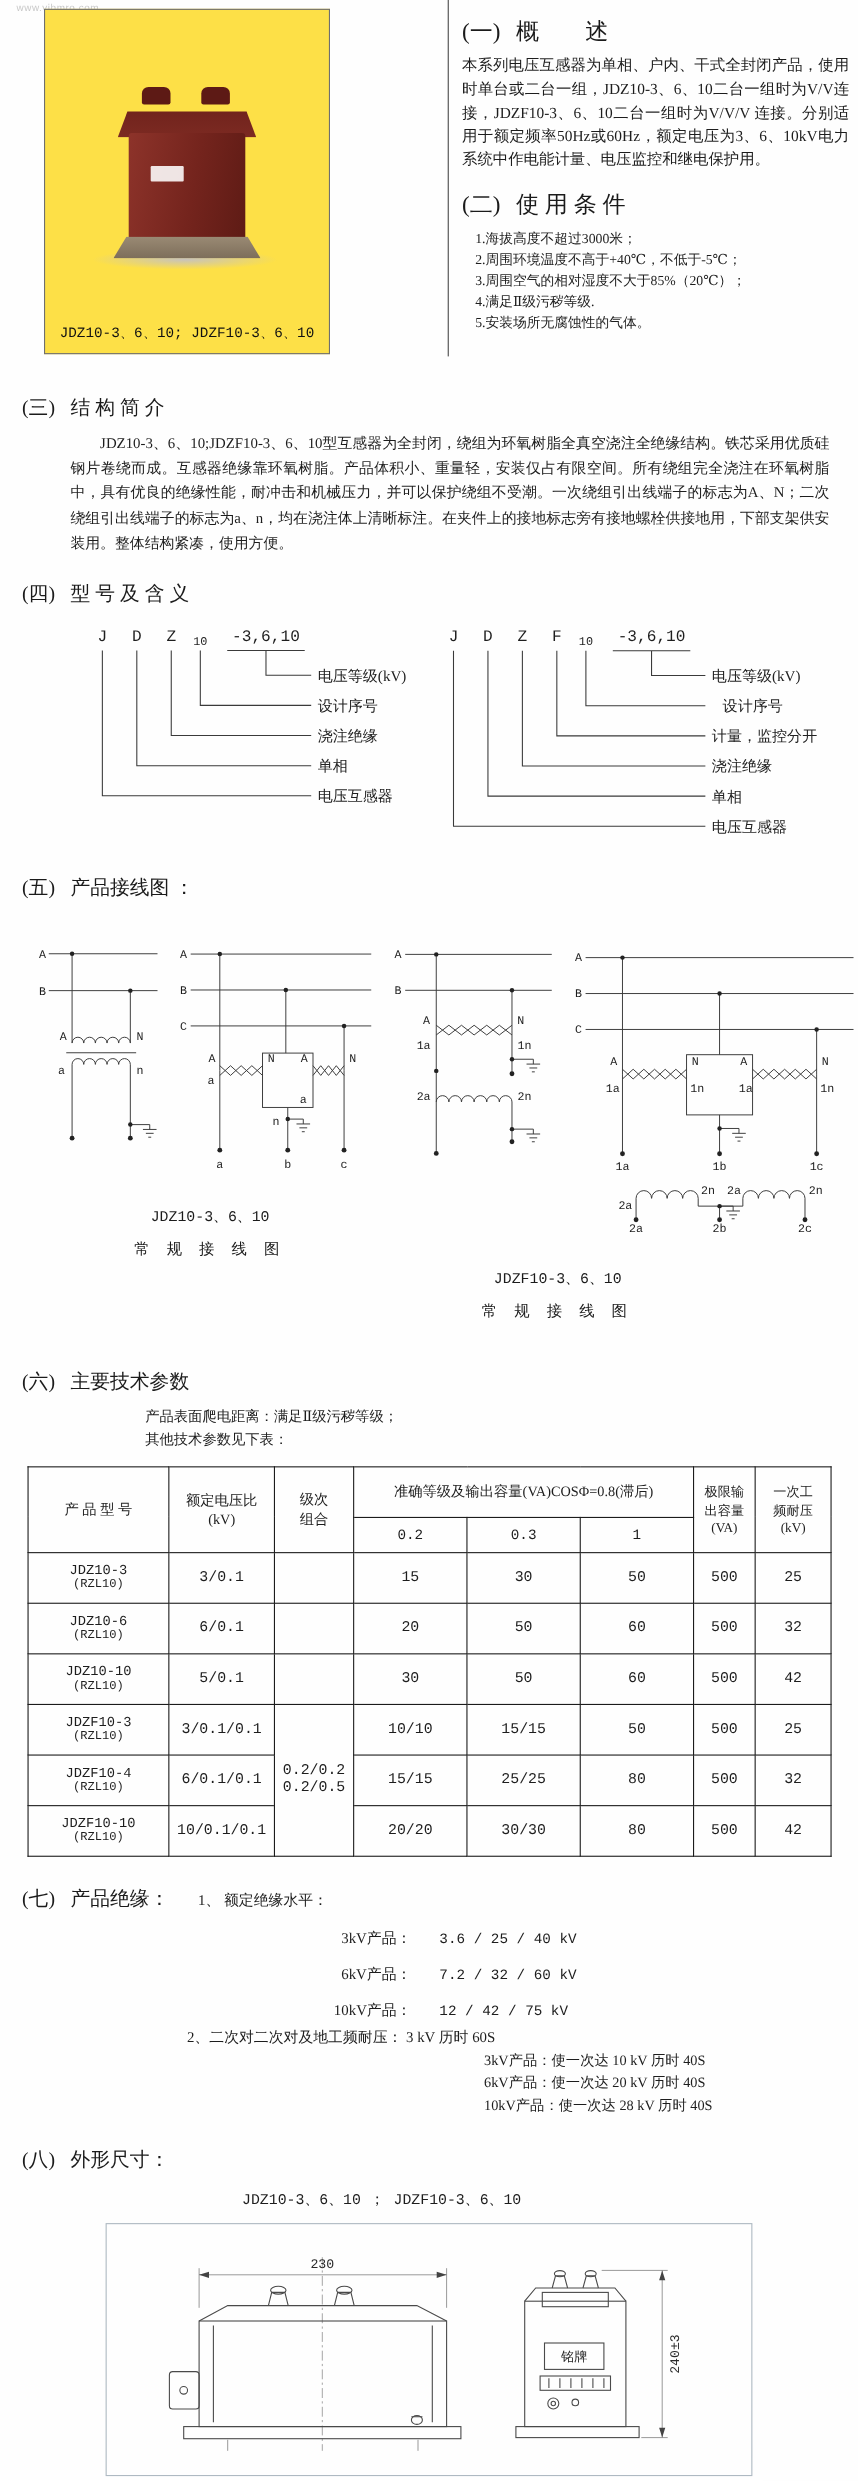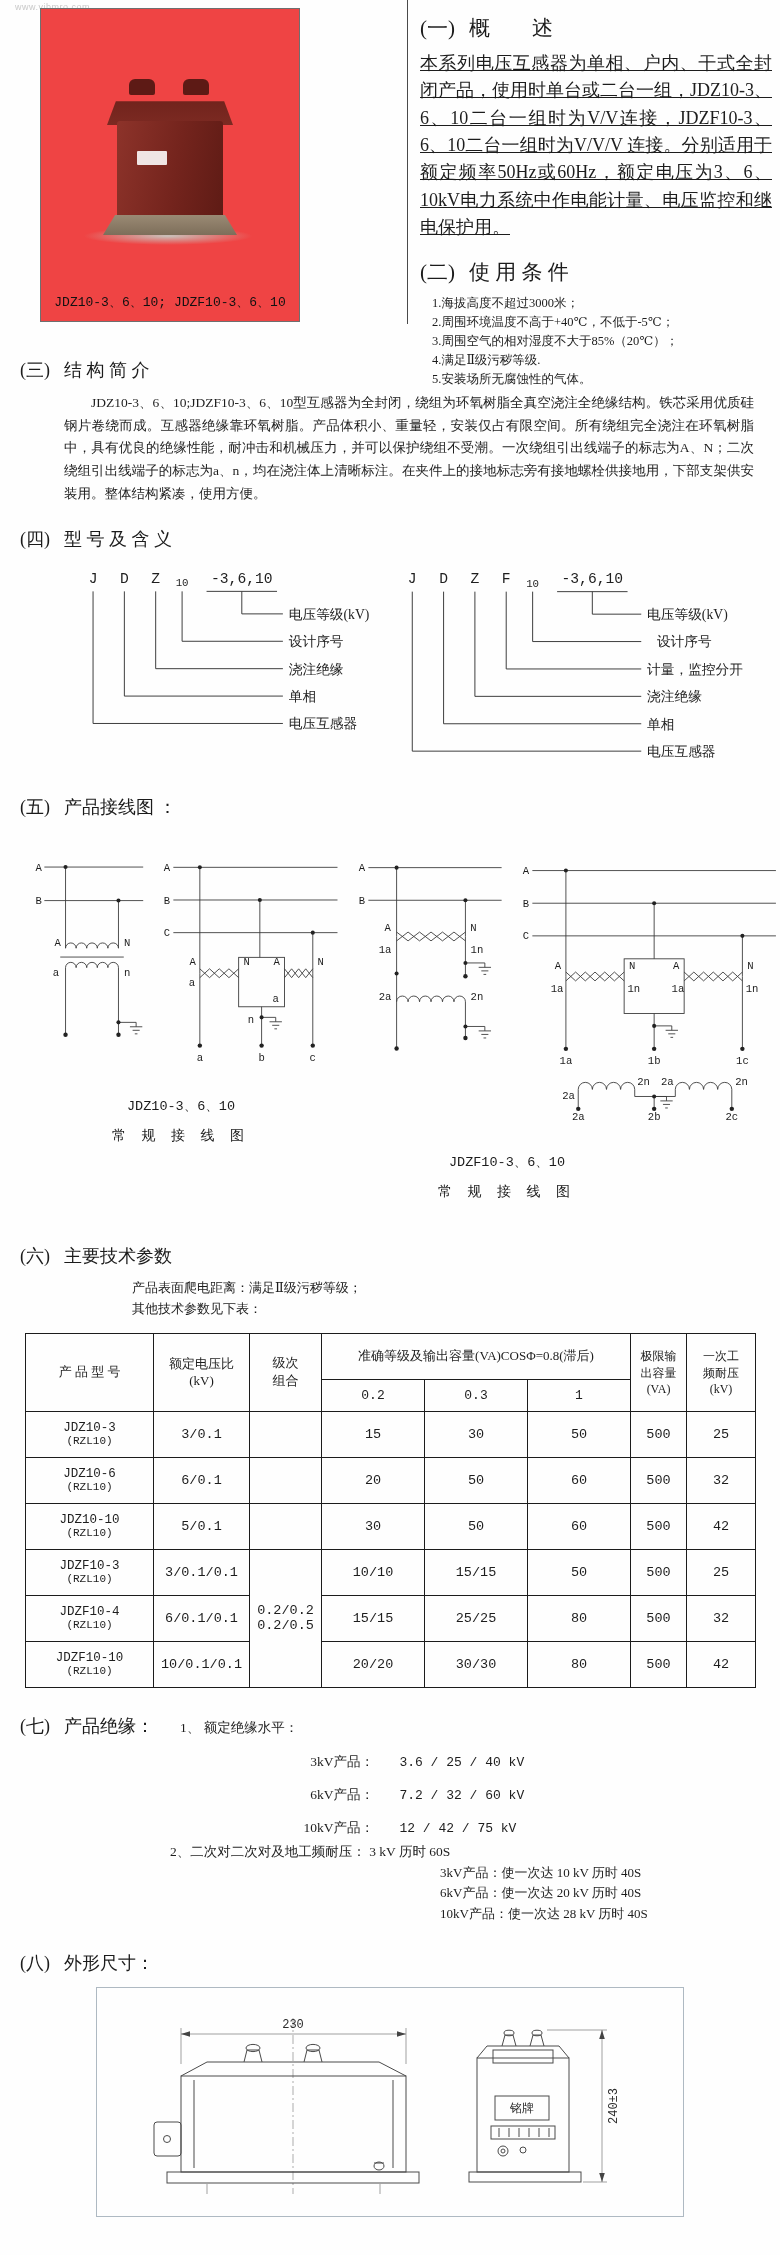--- a/index.html
+++ b/index.html
@@ -3,40 +3,40 @@
 <meta charset="utf-8">
 <style>
   html,body{margin:0;padding:0;background:#fff;}
   .page{position:relative;width:780px;min-height:2255px;background:#fefefe;
         font-family:"Liberation Serif","DejaVu Serif",serif;color:#1d1d1d;overflow:hidden;}
   .watermark{position:absolute;top:2px;left:15px;font:9px "Liberation Sans",sans-serif;color:#c9c9c9;letter-spacing:.5px;}
 
   
   .top-row{position:relative;height:332px;}
   .photo-box{position:absolute;left:40px;top:8px;width:258px;height:312px;border:1px solid #6f6f6f;
-             background:#ef4444;display:flex;flex-direction:column;}
+             background:#fde047;display:flex;flex-direction:column;}
   .photo-area{flex:1;position:relative;}
   .ph{position:absolute;}
   .ph-shadow{left:42px;top:218px;width:170px;height:18px;background:radial-gradient(ellipse at center,#c8c3bc 0%,rgba(250,250,248,0) 70%);}
   .ph-base{left:62px;top:206px;width:134px;height:20px;background:linear-gradient(#9a8a74,#7d6e5a);clip-path:polygon(9% 0,91% 0,100% 100%,0 100%);}
   .ph-body{left:76px;top:112px;width:106px;height:98px;background:linear-gradient(100deg,#8d332a 0%,#74241d 55%,#5e1b15 100%);border-radius:3px;}
   .ph-top{left:66px;top:84px;width:126px;height:32px;background:linear-gradient(#6e211b,#7c2a22);clip-path:polygon(7% 26%,93% 26%,100% 100%,0 100%);}
   .ph-cap{top:70px;width:26px;height:16px;background:#5d1a15;border-radius:6px 6px 2px 2px;}
   .ph-cap.c1{left:88px;} .ph-cap.c2{left:142px;}
   .ph-sticker{left:96px;top:142px;width:30px;height:14px;background:rgba(255,255,255,.88);border-radius:1px;}
   .photo-caption{font-family:"Liberation Mono","DejaVu Sans Mono",monospace;font-size:13px;text-align:center;
                  padding:4px 2px 10px;color:#111;}
   .v-divider{position:absolute;left:407px;top:0;height:324px;border-left:1px solid #4a4a4a;}
   .top-right{position:absolute;left:420px;top:2px;width:352px;}
 
   .sec-head{display:flex;align-items:baseline;color:#1b1b1b;}
   .sec-head .num{margin-right:14px;}
   .sh-xl{font-size:21px;margin:12px 0 8px;}
   .sh-lg{font-size:18px;}
-  .body-par{font-size:18px;line-height:1.52;text-align:justify;margin:0;text-decoration:underline;}
+  .body-par{font-size:14px;line-height:1.52;text-align:justify;margin:0;}
   .cond-list{font-size:12.5px;line-height:1.52;margin:4px 0 0 12px;}
 
   
   .sec3{margin:26px 0 0 20px;}
   .sec3 p{font-size:13.5px;line-height:1.68;margin:10px 26px 0 44px;text-indent:2em;text-align:justify;}
 
   
   .sec4{margin:22px 0 0 20px;}
   .model-diagrams{display:flex;margin:12px 0 0 30px;}
   svg{display:block;}
@@ -311,21 +311,21 @@
           <text class="wt" x="55" y="279">2a</text>
           <text class="wt" x="140" y="263">2n</text>
           <text class="wt" x="167" y="263">2a</text>
           <text class="wt" x="251" y="263">2n</text>
           <text class="wt" x="66" y="303">2a</text>
           <text class="wt" x="152" y="303">2b</text>
           <text class="wt" x="240" y="303">2c</text>
         </svg>
       </div>
 
-      <div class="wcap" style="left:92px;top:262px;">
+      <div class="wcap" style="left:102px;top:262px;">
         <div class="l1">JDZ10-3、6、10</div>
         <div class="l2">常 规 接 线 图</div>
       </div>
       <div class="wcap" style="left:418px;top:318px;">
         <div class="l1">JDZF10-3、6、10</div>
         <div class="l2">常 规 接 线 图</div>
       </div>
     </div>
   </div>
 
@@ -489,20 +489,21 @@
       <div>6kV产品：使一次达  20  kV 历时  40S</div>
       <div>10kV产品：使一次达  28  kV 历时  40S</div>
     </div>
   </div>
 
   <div class="sec8">
     <div class="sec-head sh-lg">
       <span class="num">(八)</span>
       <span>外形尺寸：</span>
     </div>
+    <div class="sec8-sub">JDZ10-3、6、10 ； JDZF10-3、6、10</div>
 
     <div class="outline-box">
       <div class="views-row">
 
         <svg width="282" height="198" viewBox="0 0 282 198">
           <g class="tthin">
             <path d="M30,60 V24 M255,60 V24 M30,30 H255"></path>
             <path d="M56,180 V190 M229,180 V190"></path>
           </g>
           <path d="M30,30 l9,-2.8 v5.6 z M255,30 l-9,-2.8 v5.6 z" fill="#444"></path>

